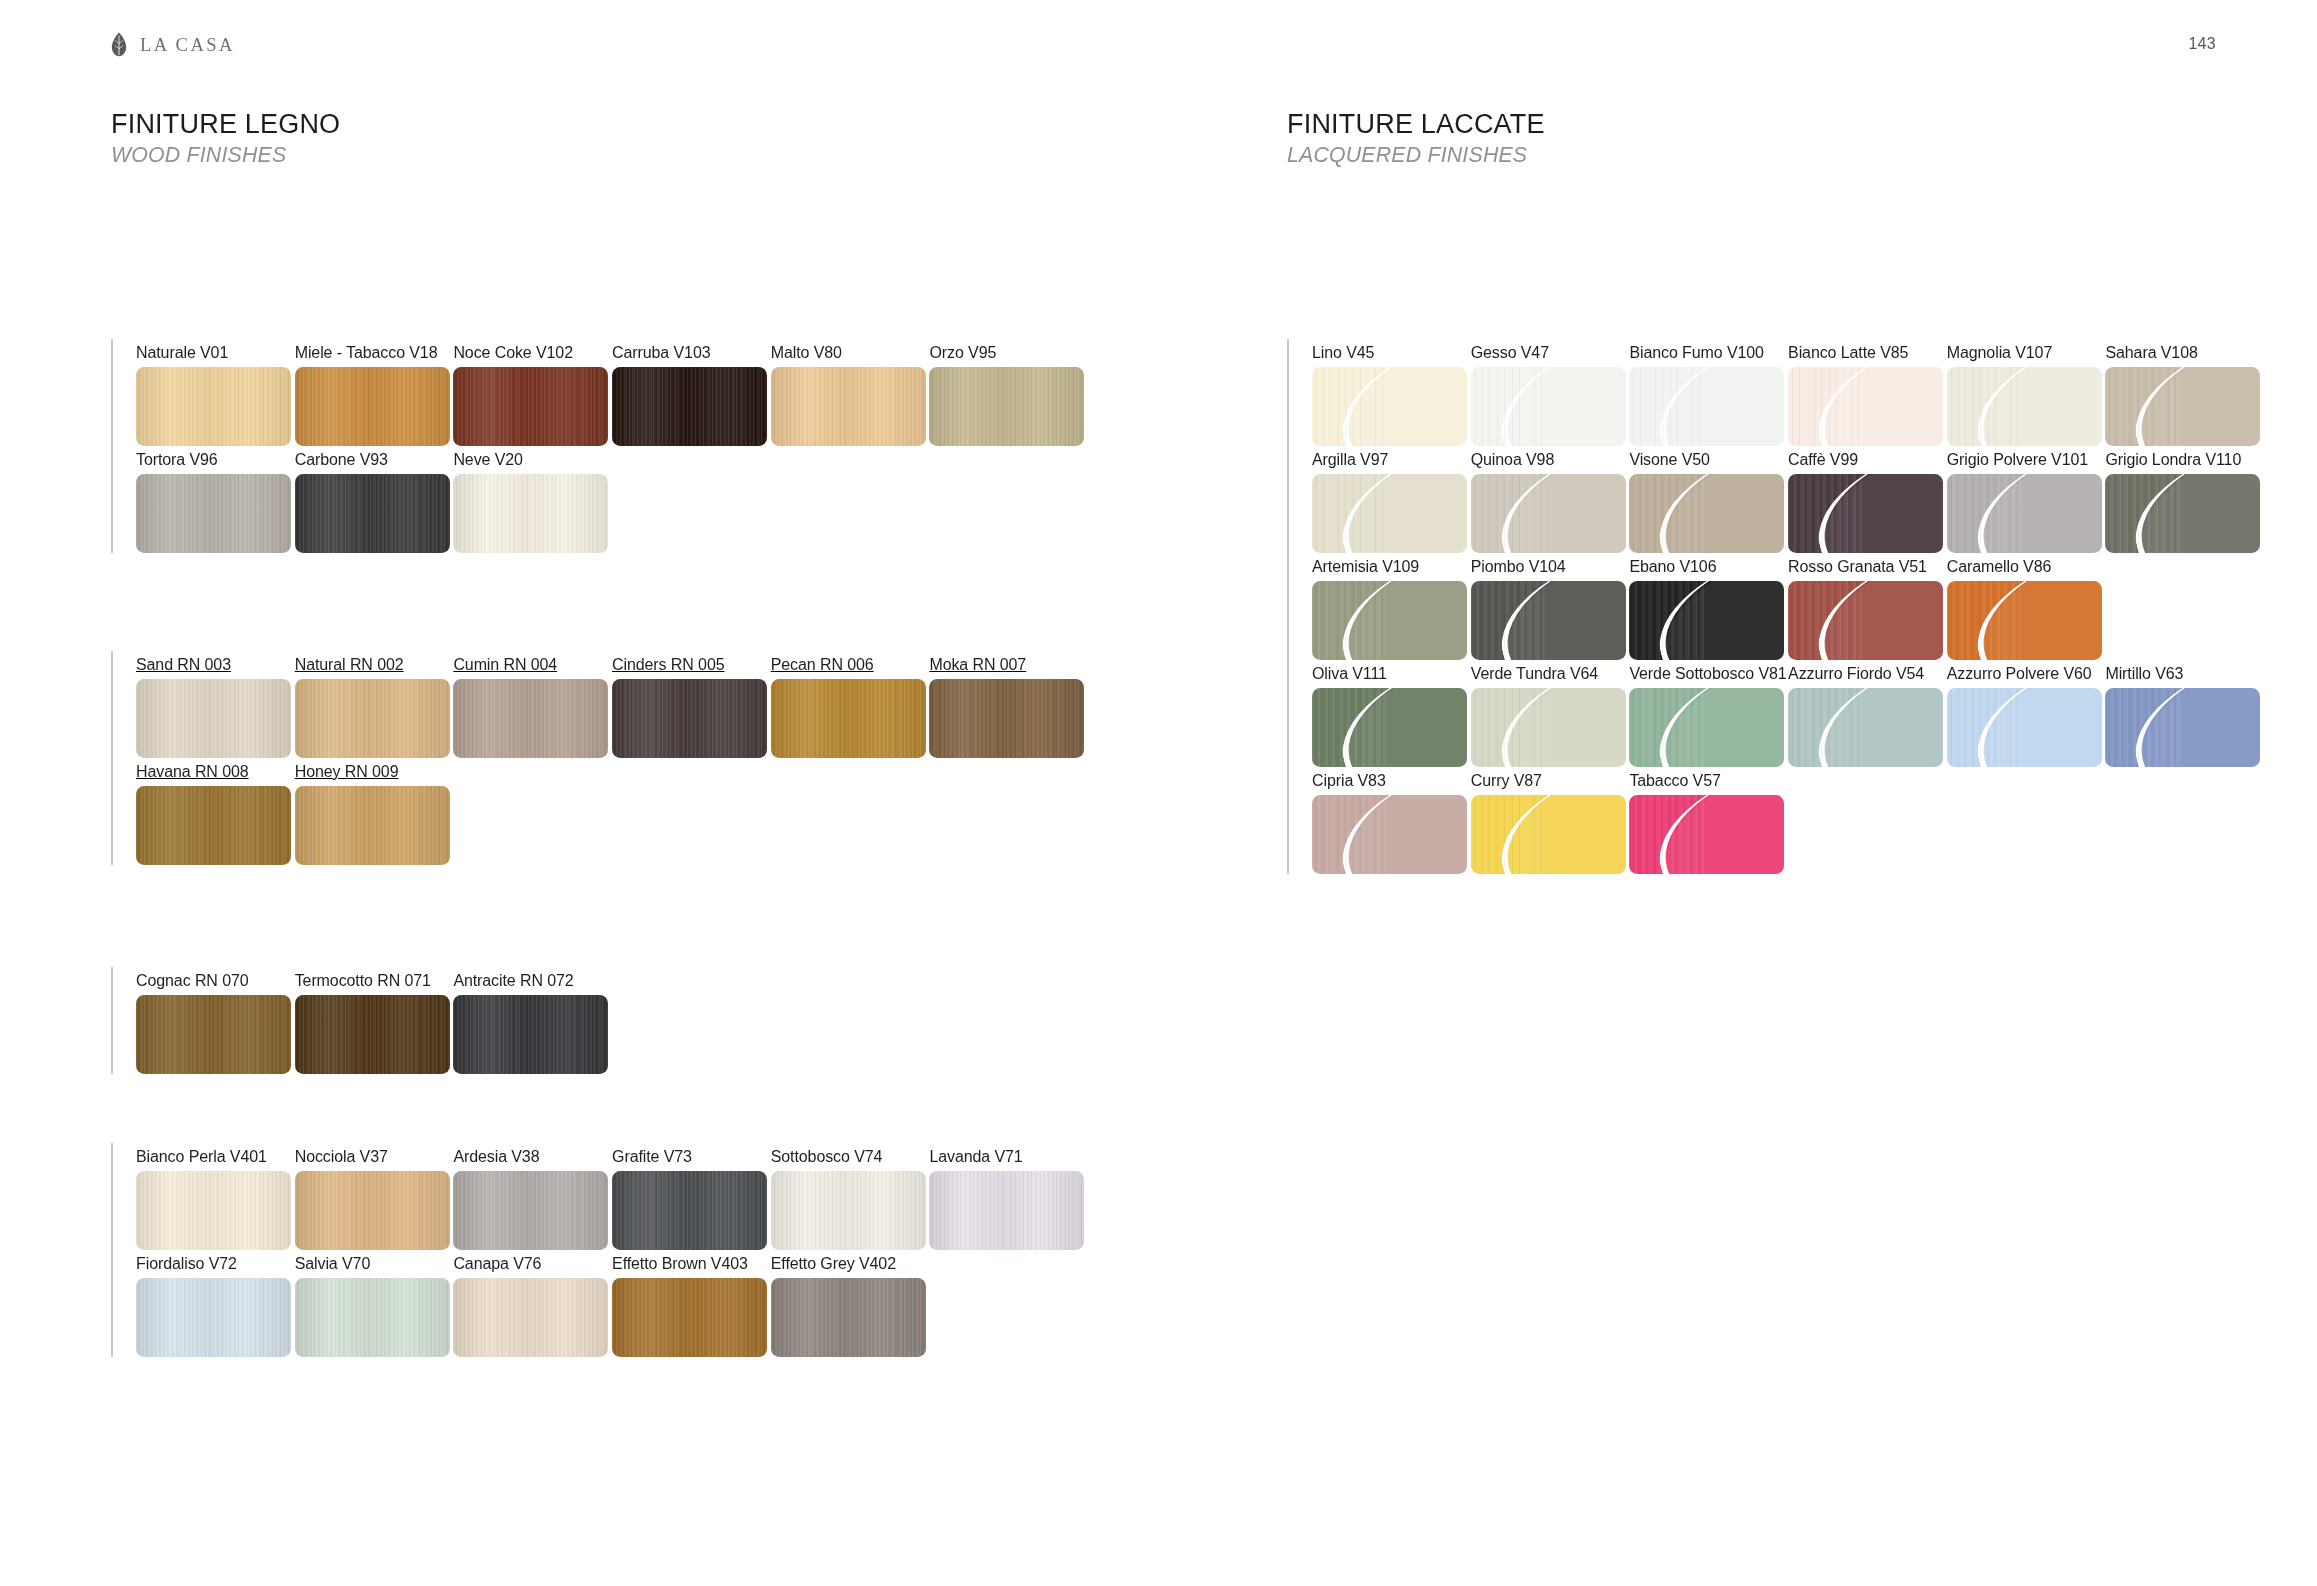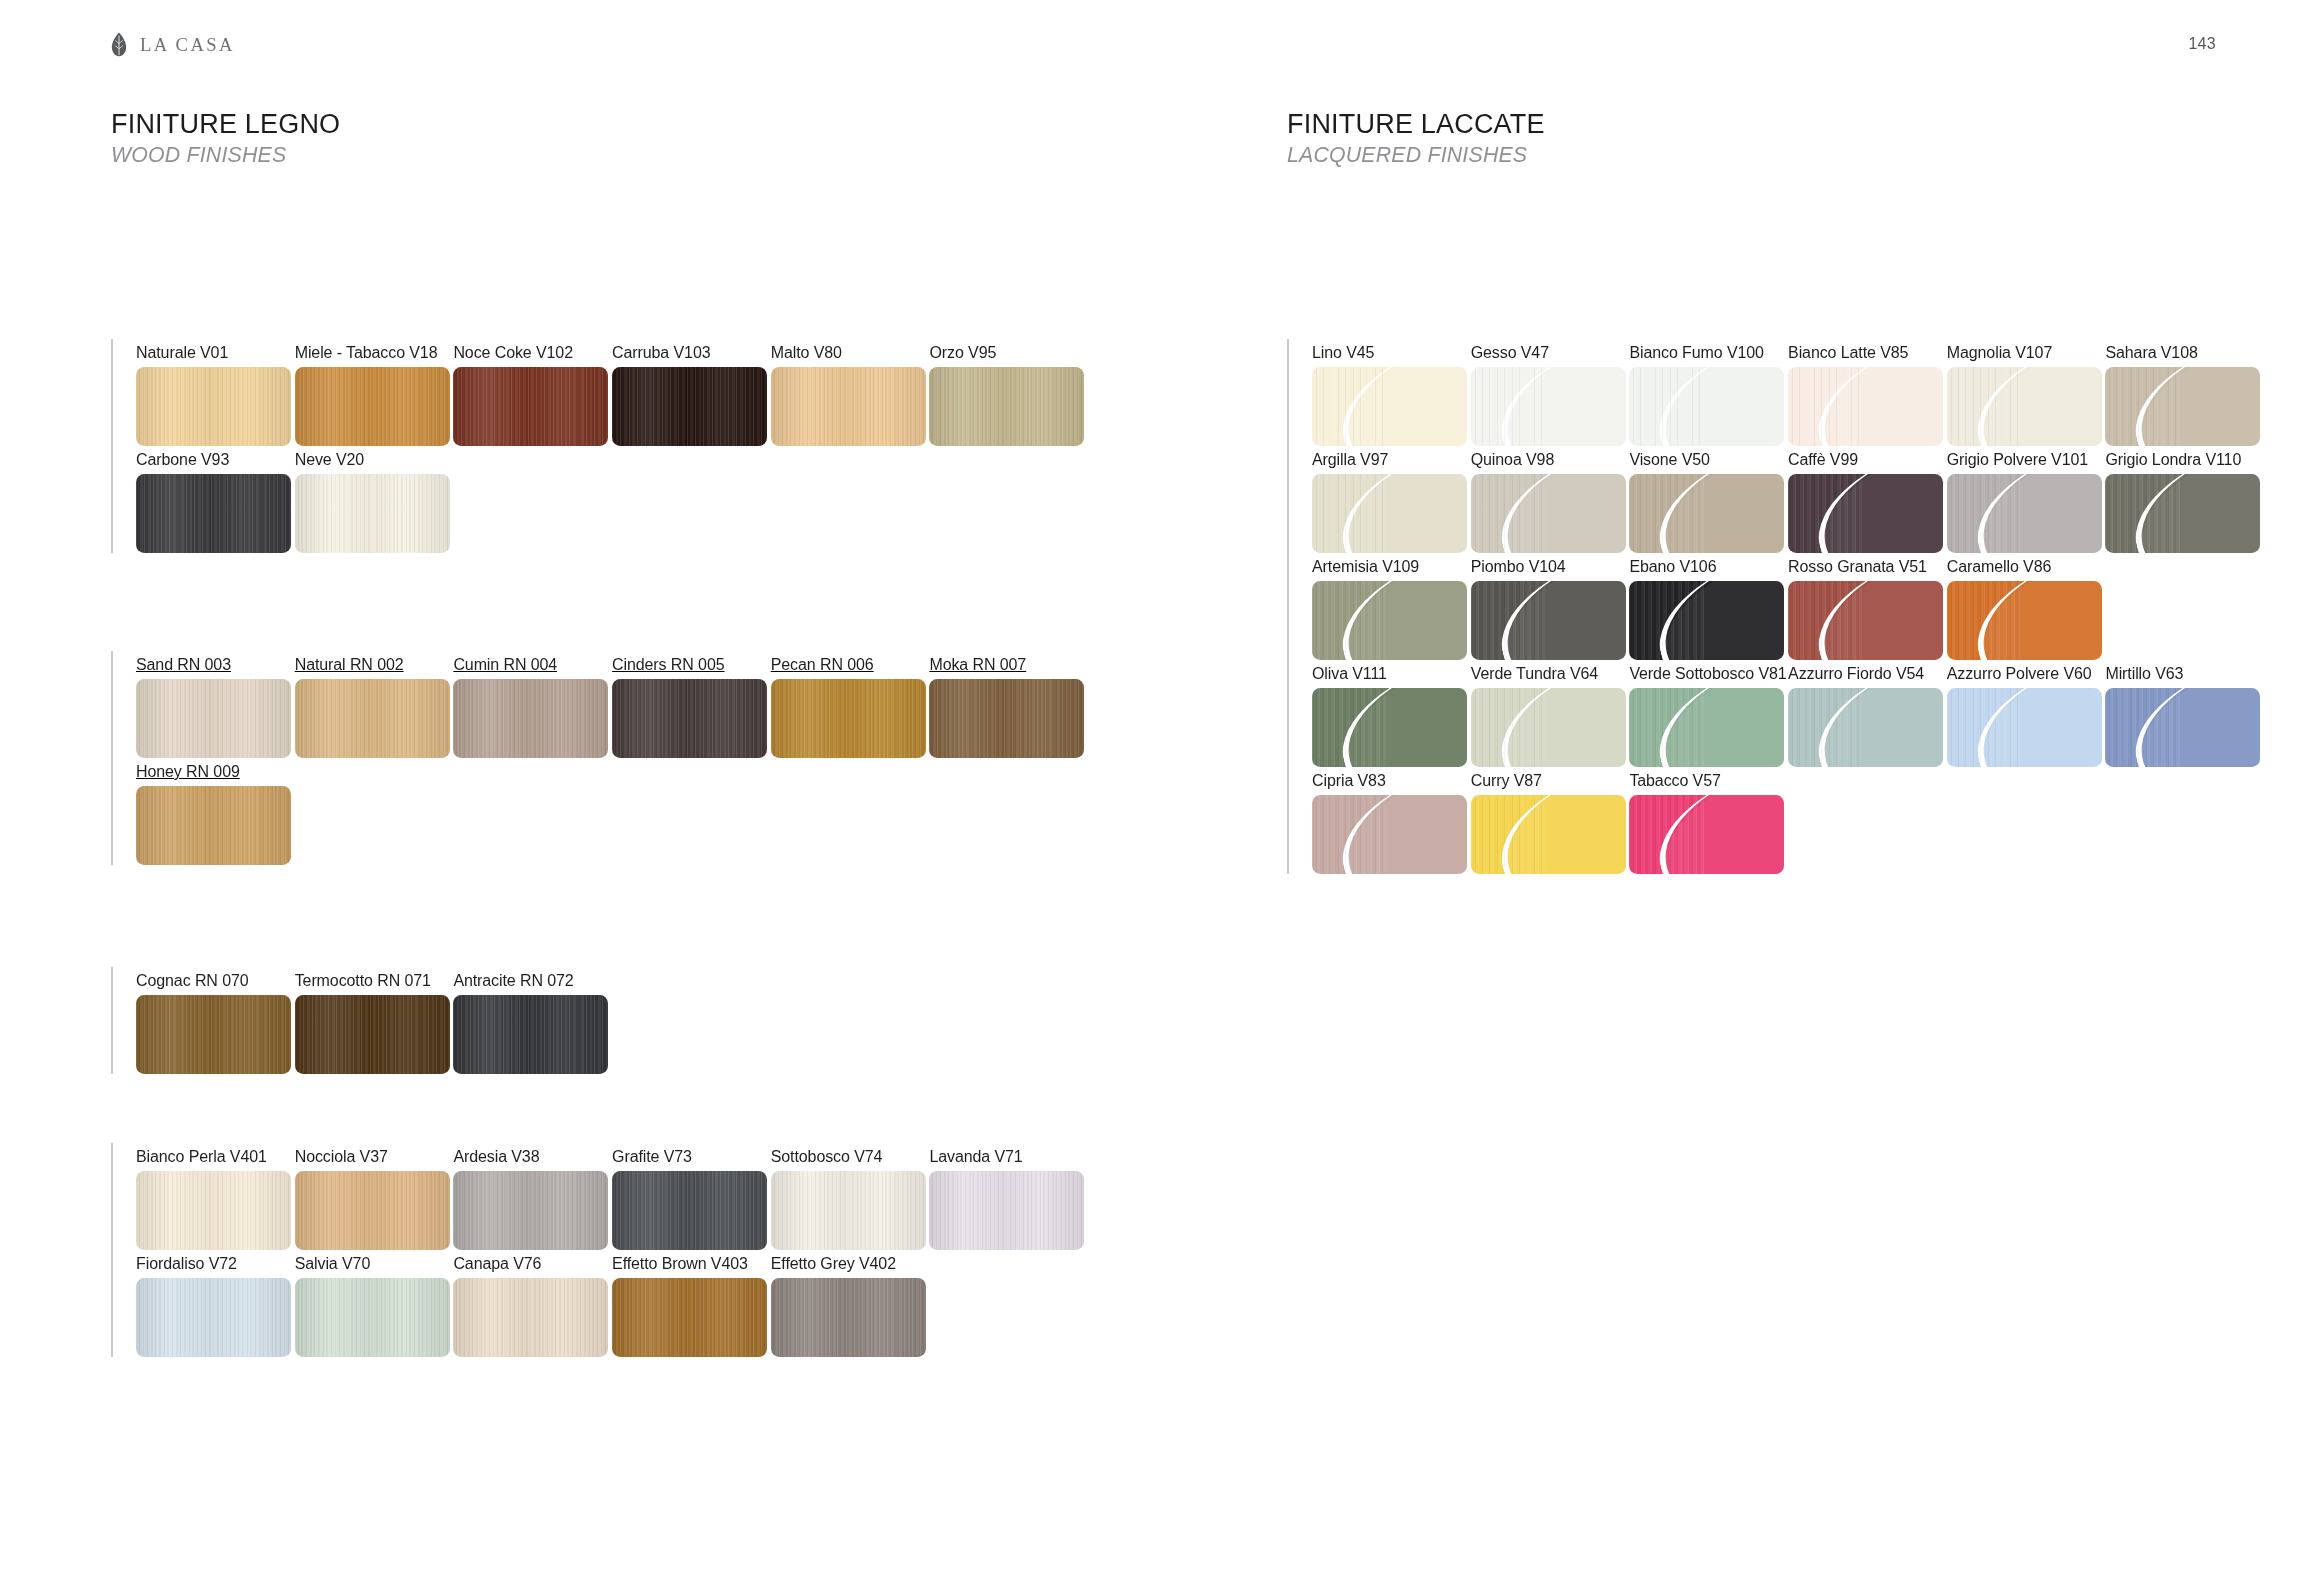--- a/index.html
+++ b/index.html
@@ -156,20 +156,24 @@
             <div class="slabel">Malto V80</div>
             <div class="swatch wood" style="background: rgb(238, 200, 147);"></div>
           </div>
           <div class="cell">
             <div class="slabel">Orzo V95</div>
             <div class="swatch wood" style="background: rgb(197, 184, 143);"></div>
           </div>
         </div>
         <div class="srow">
           <div class="cell">
+            <div class="slabel">Tortora V96</div>
+            <div class="swatch wood" style="background: rgb(184, 178, 169);"></div>
+          </div>
+          <div class="cell">
             <div class="slabel">Carbone V93</div>
             <div class="swatch wood" style="background: rgb(56, 55, 58);"></div>
           </div>
           <div class="cell">
             <div class="slabel">Neve V20</div>
             <div class="swatch wood" style="background: rgb(247, 241, 228);"></div>
           </div>
         </div>
       </div>
       <div class="group" style="left: 111px; top: 651px; text-decoration: underline;">
@@ -194,20 +198,24 @@
             <div class="slabel">Pecan RN 006</div>
             <div class="swatch wood" style="background: rgb(184, 135, 47);"></div>
           </div>
           <div class="cell">
             <div class="slabel">Moka RN 007</div>
             <div class="swatch wood" style="background: rgb(128, 97, 63);"></div>
           </div>
         </div>
         <div class="srow">
           <div class="cell">
+            <div class="slabel">Havana RN 008</div>
+            <div class="swatch wood" style="background: rgb(154, 116, 48);"></div>
+          </div>
+          <div class="cell">
             <div class="slabel">Honey RN 009</div>
             <div class="swatch wood" style="background: rgb(205, 162, 99);"></div>
           </div>
         </div>
       </div>
       <div class="group" style="left: 111px; top: 967px;">
         <div class="srow">
           <div class="cell">
             <div class="slabel">Cognac RN 070</div>
             <div class="swatch wood" style="background: rgb(131, 96, 42);"></div>

